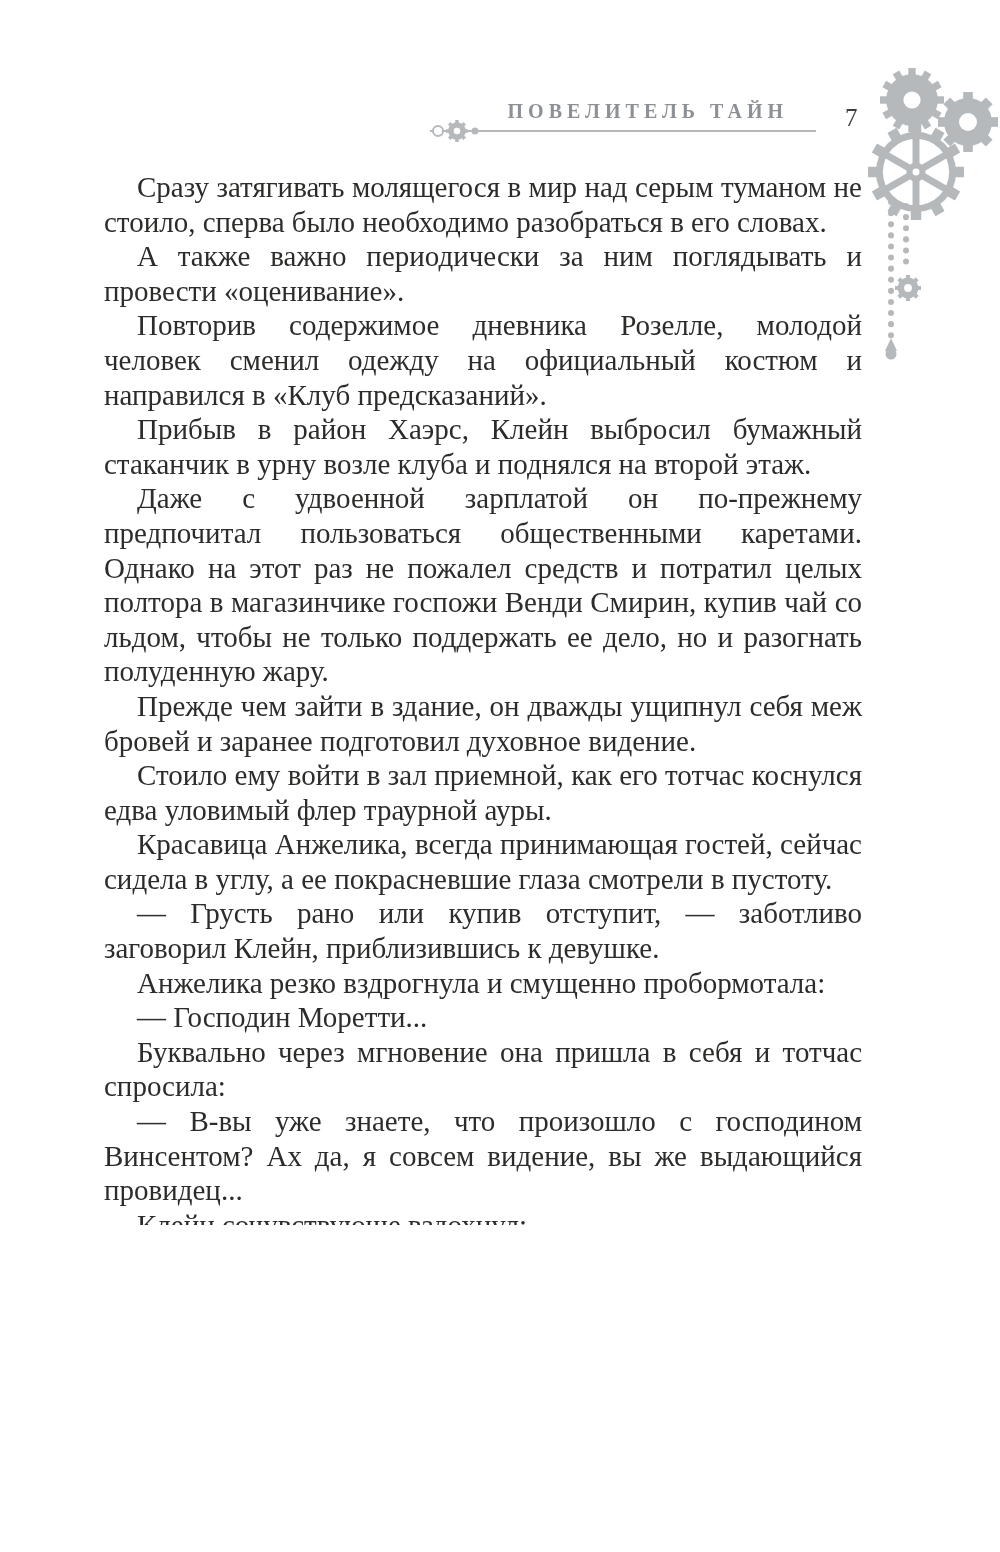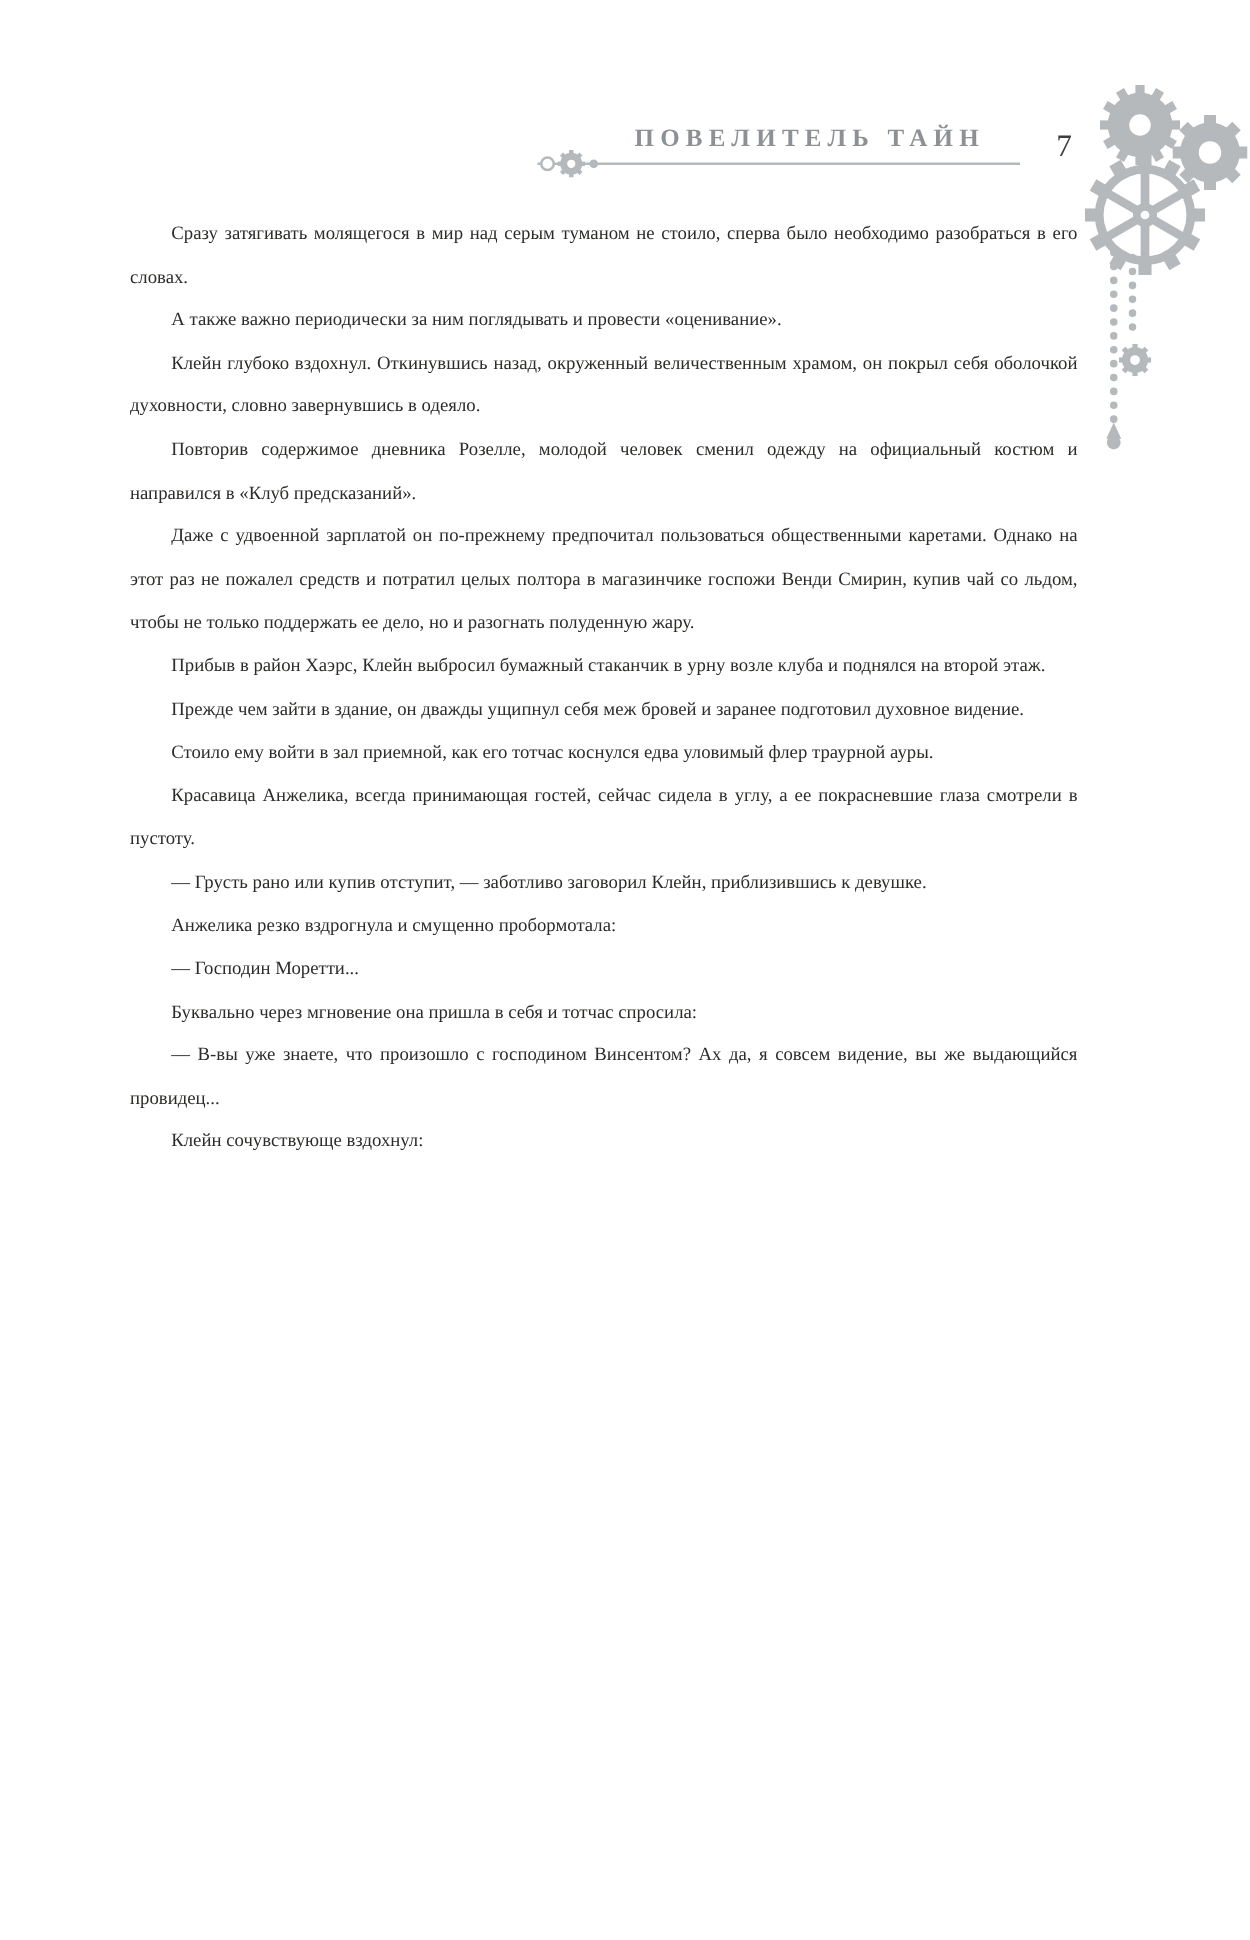--- a/index.html
+++ b/index.html
@@ -25,21 +25,21 @@
     font-size:20px;font-weight:600;letter-spacing:5px;
     color:var(--muted);z-index:2;white-space:nowrap;
   }
   .page-number{
     position:absolute;top:104px;left:845px;
     font-size:25px;color:#3d3d3d;z-index:2;
   }
   .text-block{
     position:absolute;left:104px;top:170px;width:758px;
     z-index:1;color:var(--text);
-    font-size:15px;line-height:34.6px;
+    font-size:29px;line-height:34.6px;
     text-align:justify;
   }
   .text-block p{margin:0;text-indent:33px}
 </style>
 </head>
 <body>
 
 <div class="page">
 
   <svg class="deco-overlay" width="1000" height="1552" viewBox="0 0 1000 1552" aria-hidden="true">
@@ -212,24 +212,23 @@
       </g>
     </g>
   </svg>
 
   <span class="book-title">ПОВЕЛИТЕЛЬ ТАЙН</span>
   <span class="page-number">7</span>
 
   <div class="text-block">
       <p>Сразу затягивать молящегося в мир над серым туманом не стоило, сперва было необходимо разобраться в его словах.</p>
       <p>А также важно периодически за ним поглядывать и провести «оценивание».</p>
-      <p>Клейн глубоко вздохнул. Откинувшись назад, окруженный величественным храмом, он покрыл себя оболочкой духовности, словно завернувшись в одеяло.</p>
       <p>Повторив содержимое дневника Розелле, молодой человек сменил одежду на официальный костюм и направился в «Клуб предсказаний».</p>
+      <p>Прибыв в район Хаэрс, Клейн выбросил бумажный стаканчик в урну возле клуба и поднялся на второй этаж.</p>
       <p>Даже с удвоенной зарплатой он по-прежнему предпочитал пользоваться общественными каретами. Однако на этот раз не пожалел средств и потратил целых полтора в магазинчике госпожи Венди Смирин, купив чай со льдом, чтобы не только поддержать ее дело, но и разогнать полуденную жару.</p>
-      <p>Прибыв в район Хаэрс, Клейн выбросил бумажный стаканчик в урну возле клуба и поднялся на второй этаж.</p>
       <p>Прежде чем зайти в здание, он дважды ущипнул себя меж бровей и заранее подготовил духовное видение.</p>
       <p>Стоило ему войти в зал приемной, как его тотчас коснулся едва уловимый флер траурной ауры.</p>
       <p>Красавица Анжелика, всегда принимающая гостей, сейчас сидела в углу, а ее покрасневшие глаза смотрели в пустоту.</p>
       <p>— Грусть рано или купив отступит, — заботливо заговорил Клейн, приблизившись к девушке.</p>
       <p>Анжелика резко вздрогнула и смущенно пробормотала:</p>
       <p>— Господин Моретти...</p>
       <p>Буквально через мгновение она пришла в себя и тотчас спросила:</p>
       <p>— В-вы уже знаете, что произошло с господином Винсентом? Ах да, я совсем видение, вы же выдающийся провидец...</p>
       <p>Клейн сочувствующе вздохнул:</p>
     </div>

